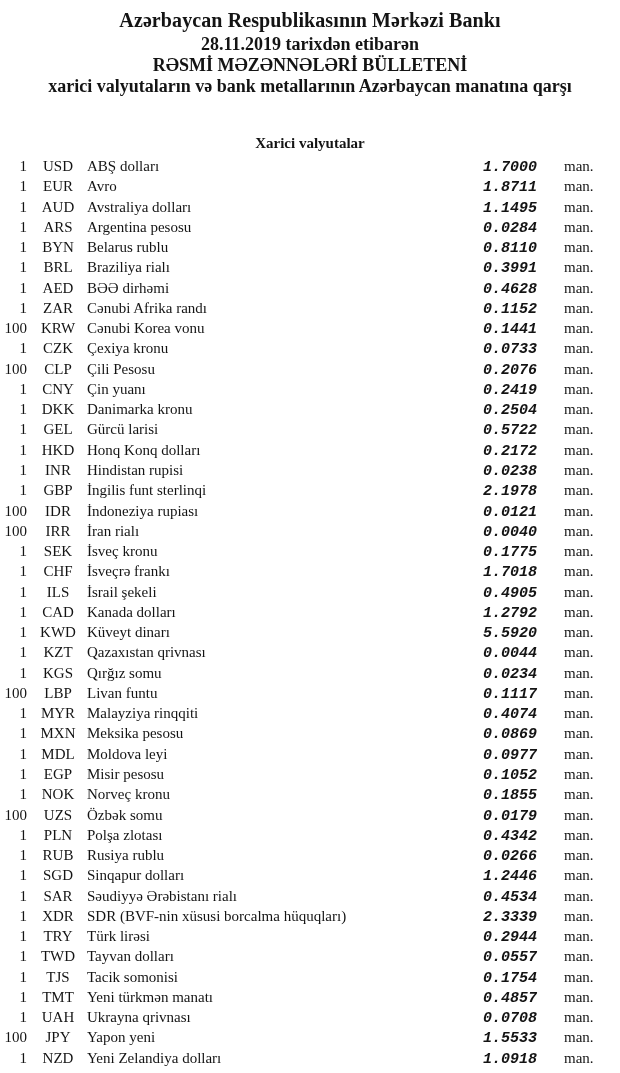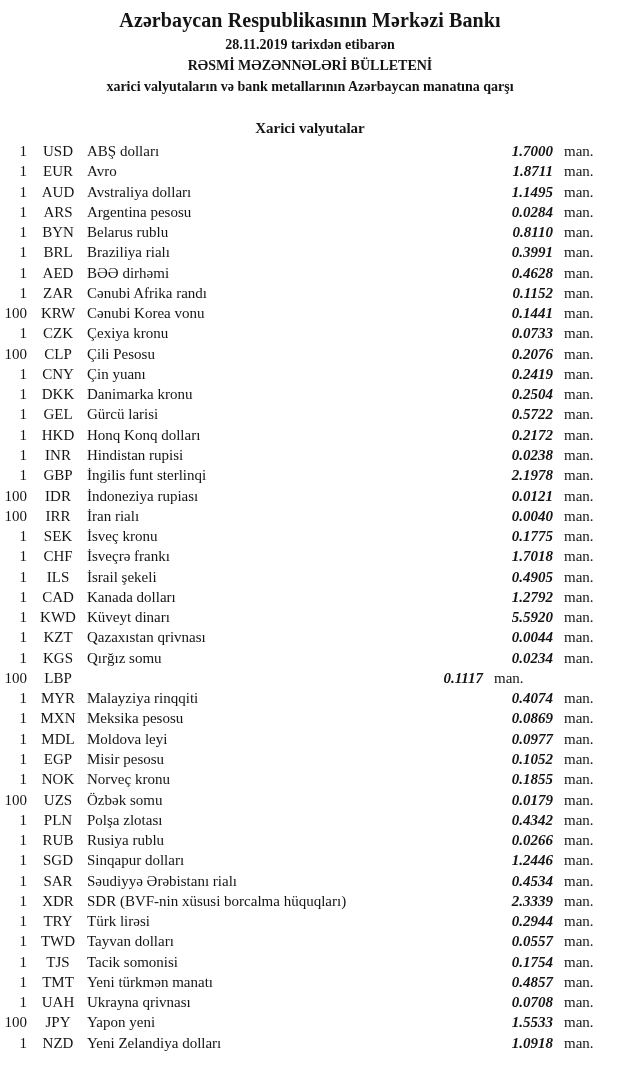--- a/index.html
+++ b/index.html
@@ -25,26 +25,26 @@
     text-align: center;
   }
   .bank-title {
     margin: 0;
     font-size: 20px;
     line-height: 27px;
     font-weight: bold;
     letter-spacing: 0.1px;
   }
   .hline {
-    font-size: 14px;
+    font-size: 18px;
     line-height: 21px;
     font-weight: bold;
   }
   .section-title {
-    margin-top: 21px;
+    margin-top: 36px;
     text-align: center;
     font-size: 15px;
     line-height: 21px;
     font-weight: bold;
   }
   .rates-table {
     margin-top: 2px;
     padding: 0 22px 0 4px;
   }
   .row {
@@ -61,23 +61,23 @@
     padding-right: 2px;
   }
   .code {
     text-align: center;
   }
   .name {
     text-align: left;
     overflow: hidden;
   }
   .rate {
-    text-align: right;
     font-weight: bold;
     font-style: italic;
+    font-family: Liberation Mono, monospace;
   }
   .unit {
     text-align: left;
     padding-left: 11px;
   }
 </style>
 </head>
 <body>
 
 <div class="page">
@@ -296,20 +296,21 @@
       <span class="qty">1</span>
       <span class="code">KGS</span>
       <span class="name">Qırğız somu</span>
       <span class="rate">0.0234</span>
       <span class="unit">man.</span>
     </div>
 
     <div class="row">
       <span class="qty">100</span>
       <span class="code">LBP</span>
+      <span class="name">Livan funtu</span>
       <span class="rate">0.1117</span>
       <span class="unit">man.</span>
     </div>
 
     <div class="row">
       <span class="qty">1</span>
       <span class="code">MYR</span>
       <span class="name">Malayziya rinqqiti</span>
       <span class="rate">0.4074</span>
       <span class="unit">man.</span>

